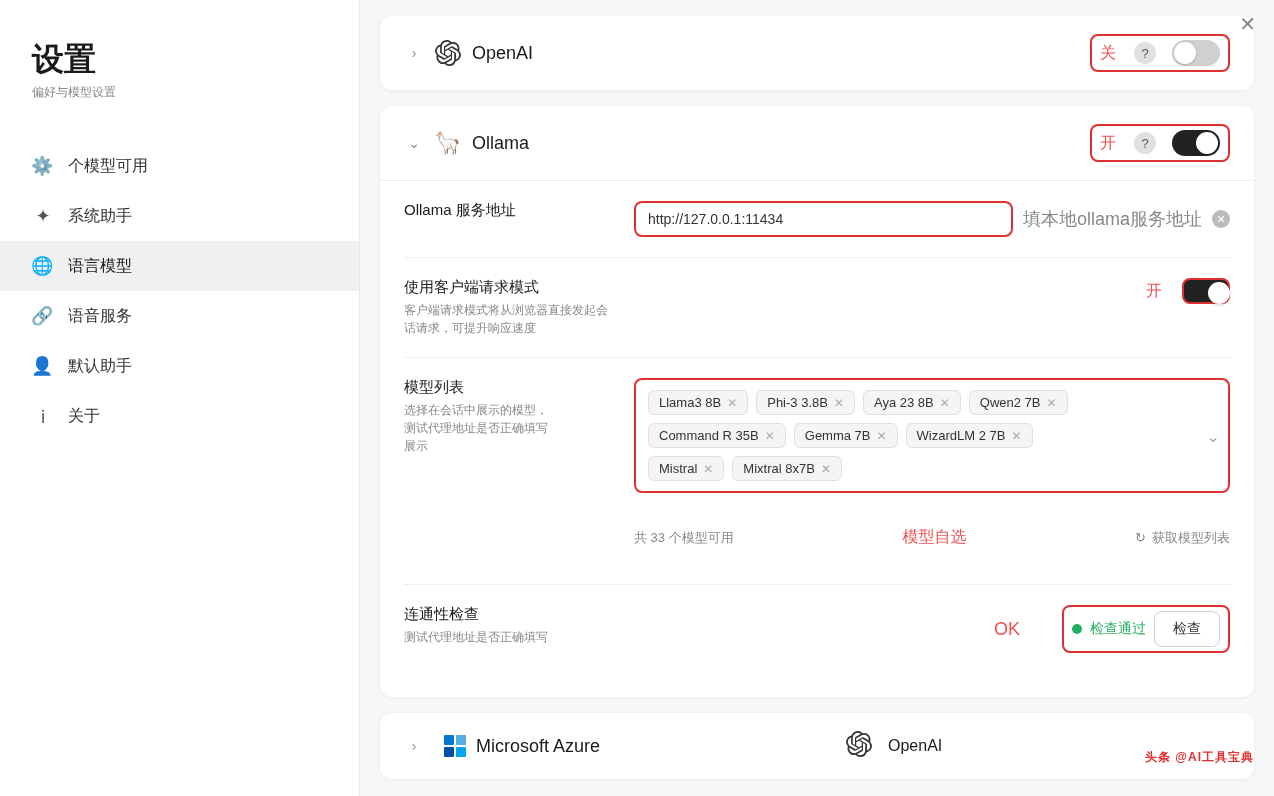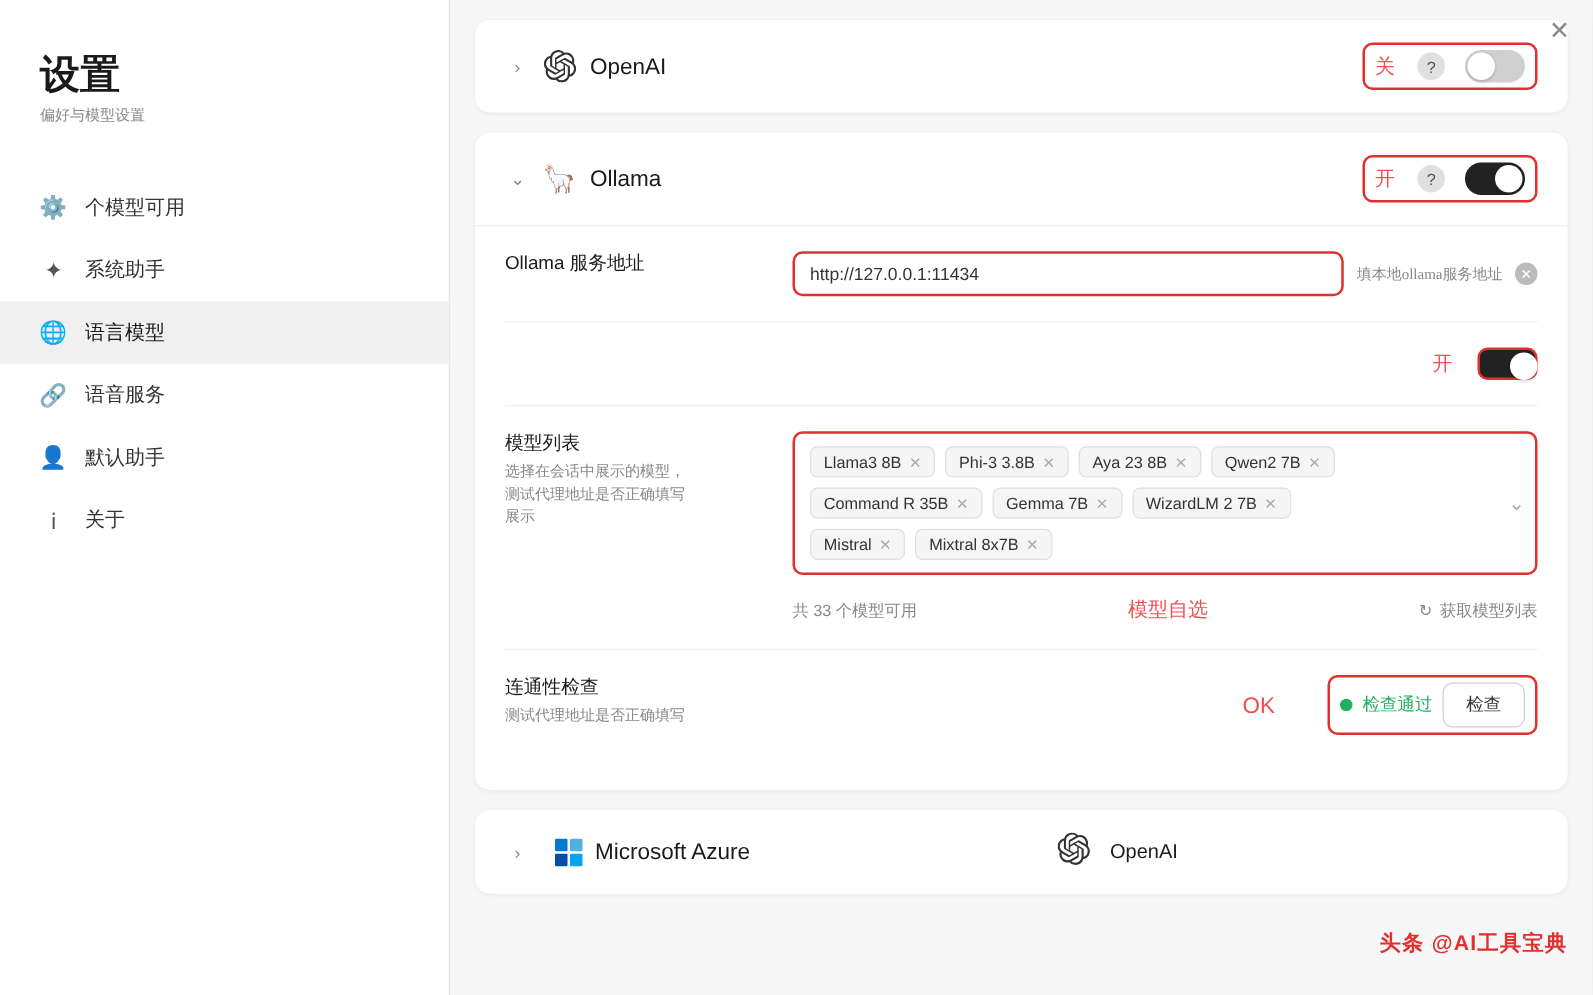--- a/index.html
+++ b/index.html
@@ -250,24 +250,23 @@
       border-radius: 50%;
       background: #bbb;
       display: flex;
       align-items: center;
       justify-content: center;
       color: #fff;
       font-size: 11px;
       cursor: pointer;
     }
     .placeholder-tag {
-      font-size: 12px;
+      font-size: 18px;
       color: #888;
       white-space: nowrap;
-      font-family: Liberation Serif, serif;
     }
     
     .model-tags-container {
       flex: 1;
       border: 1.5px solid #d0d0d0;
       border-radius: 8px;
       background: #fff;
       padding: 10px 12px;
       min-height: 110px;
       position: relative;
@@ -314,21 +313,21 @@
       padding: 8px 0 0 0;
     }
     .models-count {
       font-size: 13px;
       color: #888;
     }
     .custom-select-label {
       font-size: 16px;
       color: #f05050;
       font-weight: 500;
-      margin: 0 auto;
+      margin: 16px auto;
     }
     .refresh-models-btn {
       display: flex;
       align-items: center;
       gap: 6px;
       font-size: 13px;
       color: #888;
       cursor: pointer;
     }
     
@@ -391,21 +390,21 @@
       height: 22px;
     }
     .azure-cell {
       border-radius: 1px;
     }
     
     .watermark {
       position: absolute;
       bottom: 30px;
       right: 20px;
-      font-size: 17px;
+      font-size: 12px;
       color: #e03030;
       font-weight: 700;
       letter-spacing: 1px;
       pointer-events: none;
       white-space: nowrap;
     }
     
     .openai-icon {
       width: 26px;
       height: 26px;
@@ -499,20 +498,24 @@
           <div class="setting-control">
             <div class="url-input-wrapper red-border">
               <input class="url-input" type="text" value="http://127.0.0.1:11434" style="">
             </div>
             <span class="placeholder-tag">填本地ollama服务地址</span>
             <span class="clear-btn">✕</span>
           </div>
         </div>
 
         <div class="setting-row">
+          <div class="setting-info">
+            <div class="setting-title">使用客户端请求模式</div>
+            <div class="setting-desc">客户端请求模式将从浏览器直接发起会话请求，可提升响应速度</div>
+          </div>
           <div class="setting-control" style="justify-content: flex-end;">
             <span class="toggle-label on">开</span>
             <div class="toggle-switch on red-border">
               <div class="toggle-knob"></div>
             </div>
           </div>
         </div>
 
         <div class="setting-row">
           <div class="setting-info">

